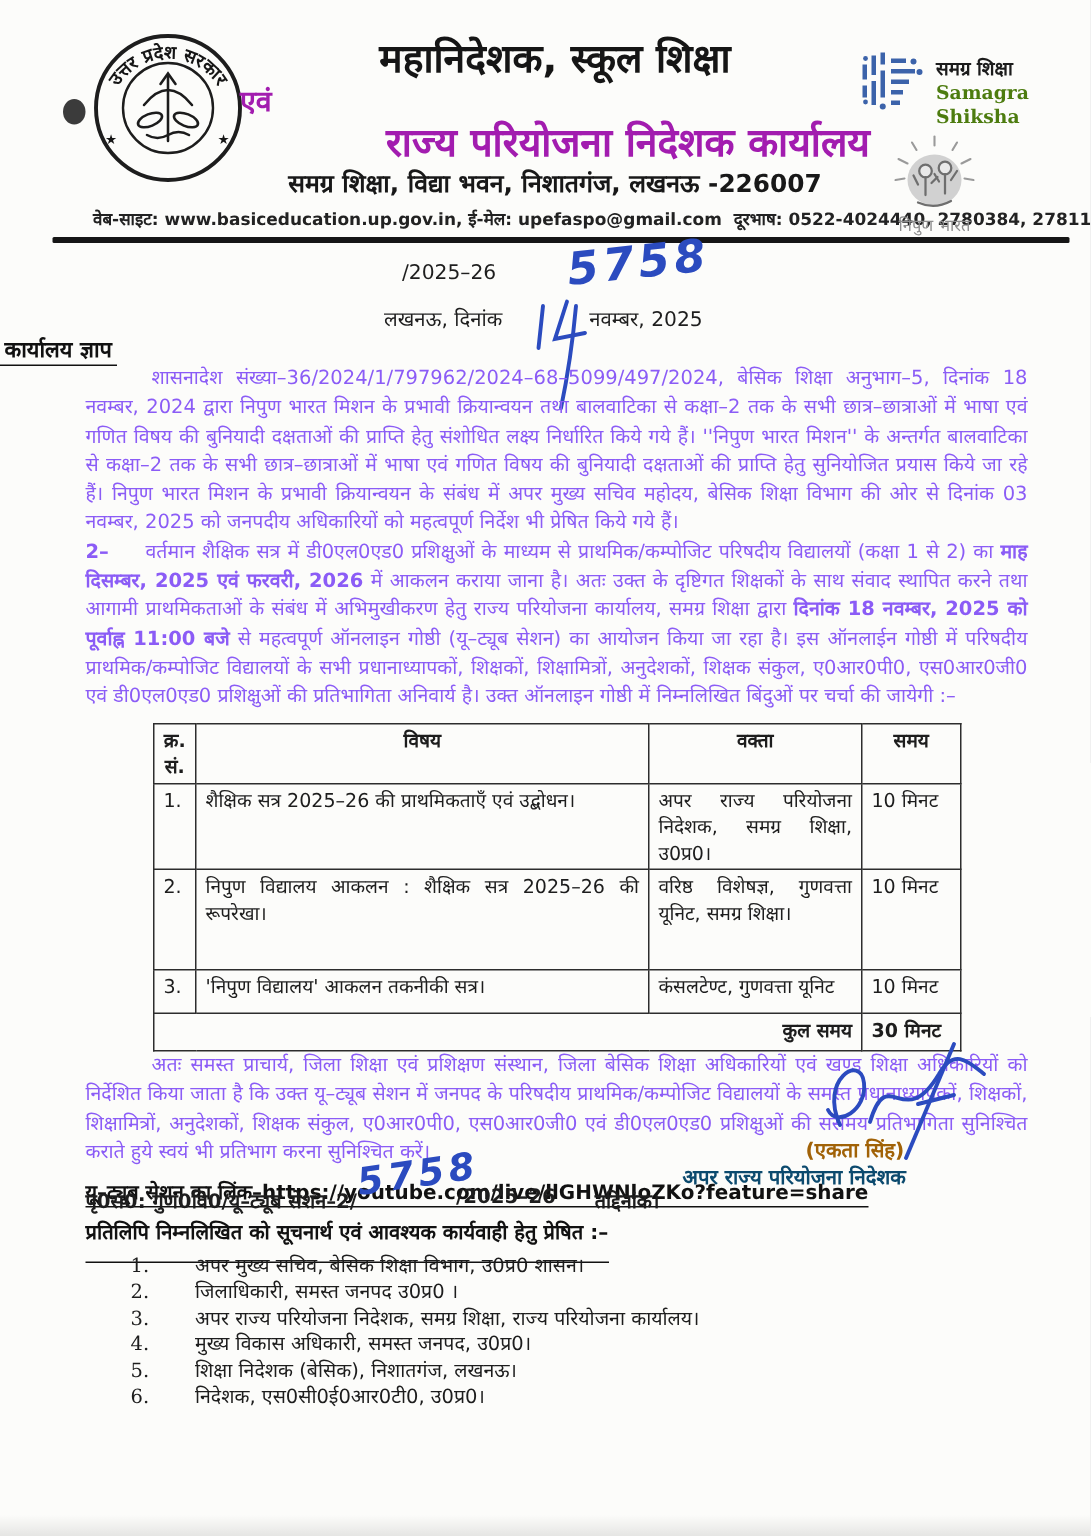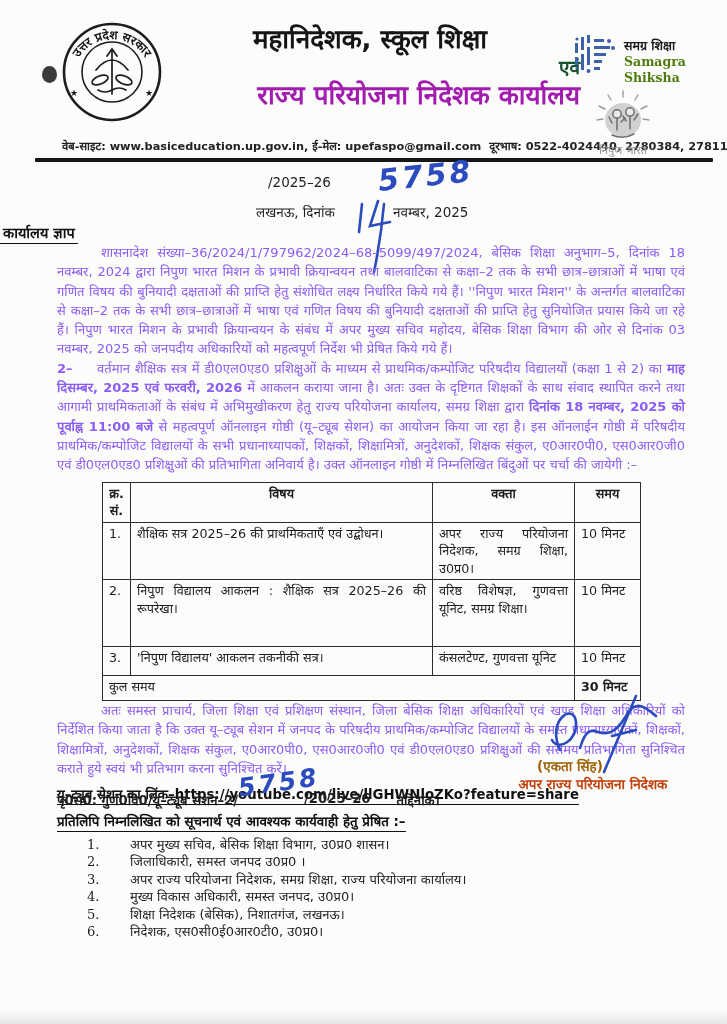--- a/index.html
+++ b/index.html
@@ -2,21 +2,21 @@
 <html><head>
 <meta charset="utf-8">
 <style>
   html,body{margin:0;padding:0;background:#e8e8e8}
   .page{position:relative;width:727px;height:1024px;margin:0 auto;background:#fcfcfa;
         font-family:"DejaVu Sans","Liberation Sans",sans-serif;color:#1e1e1e;overflow:hidden}
   
   .emblem{position:absolute;left:60px;top:16px;width:104px;height:112px}
   .punch{position:absolute;left:42px;top:66px;width:15px;height:17px;border-radius:50%;background:#3b3b3b}
   .t1{position:absolute;left:160px;top:20px;width:420px;text-align:center;font-size:26px;font-weight:bold;color:#151515}
-  .t2{position:absolute;left:160px;top:54px;width:420px;text-align:right;font-size:19px;font-weight:bold;color:#14532d}
+  .t2{position:absolute;left:160px;top:54px;width:420px;text-align:left;font-size:19px;font-weight:bold;color:#a21caf}
   .t3{position:absolute;left:160px;top:76px;width:420px;text-align:right;font-size:26px;font-weight:bold;color:#a21caf}
   .addr{position:absolute;left:130px;top:110px;width:480px;text-align:center;font-size:16.5px;font-weight:bold;color:#181818}
   .contact{position:absolute;left:62px;top:138px;width:520px;text-align:center;font-size:11.3px;font-weight:bold;color:#222;white-space:nowrap}
   .contact b{font-weight:bold}
   .logo-sam{position:absolute;left:573px;top:32px;width:46px;height:48px}
   .sam-txt{position:absolute;left:624px;top:38px;font-size:12.5px;font-weight:bold;color:#1c1c1c;line-height:16px}
   .sam-txt .en{font-family:"DejaVu Serif","Liberation Serif",serif;font-weight:bold;font-size:12.5px;color:#4d7c0f}
   .logo-nip{position:absolute;left:592px;top:88px;width:62px;height:56px}
   .nip-cap{position:absolute;left:586px;top:142px;width:74px;text-align:center;font-size:11px;color:#8d8d8d}
   .rule{position:absolute;left:35px;top:158px;width:678px;height:4px;background:#161616;border-radius:1px}
@@ -38,34 +38,34 @@
   .para1{text-indent:44px}
   .para2{margin-top:9px}
   .p2num{display:inline-block;width:40px;font-weight:bold}
   table.sched{margin:7px 0 0 45px;border-collapse:collapse;width:538px;table-layout:fixed}
   table.sched th,table.sched td{border:1.4px solid #2d2d2d;font-size:12.7px;padding:2px 6px;
        vertical-align:top;line-height:17.5px;color:#1d1d1d;overflow:hidden}
   table.sched th{font-weight:bold;text-align:center;height:34px}
   td.just{text-align:justify}
   tr.r1 td{height:40px} tr.r2 td{height:62px} tr.r3 td{height:24px}
   tr.trow td{height:20px}
-  .tot-label{text-align:left;font-weight:400}
+  .tot-label{text-align:right;font-weight:700}
   .tot-time{font-weight:600}
   .para3{margin-top:8px;text-indent:44px}
   .linkline{margin-top:7px;font-size:13.3px;font-weight:bold;color:#111}
   .linkline span{display:inline-block;border-bottom:1.8px solid #111;padding-bottom:1px}
   
   .sig-svg{position:absolute;left:538px;top:690px;width:140px;height:88px}
   .sig-name{position:absolute;left:490px;top:757px;width:160px;text-align:center;font-size:13.5px;font-weight:600;color:#a16207}
-  .sig-desg{position:absolute;left:478px;top:775px;width:230px;text-align:center;font-size:13.5px;font-weight:600;color:#c2410c}
+  .sig-desg{position:absolute;left:455px;top:775px;width:230px;font-size:13.5px;font-weight:600;color:#0c4a6e}
   .endline{position:absolute;left:57px;top:791px;font-size:13.2px;display:flex;font-weight:600}
   .endline .gap1{display:inline-block;width:66px}
   .endline .gap2{display:inline-block;width:26px}
   .copies-h{position:absolute;left:57px;top:812px;font-size:13.4px;font-weight:bold;color:#111}
-  .copies-h span{display:inline-block;border-bottom:1.6px solid #111;padding-bottom:1px}
+  .copies-h span{display:inline-block;border-bottom:1.6px solid #111;padding-bottom:11px}
   .copies{position:absolute;left:57px;top:836px;width:620px;font-size:13px}
   .copy{display:flex;line-height:17.4px;color:#1d1d1d}
   .copy .n{width:73px;padding-left:30px;box-sizing:border-box;flex:none;font-family:"DejaVu Serif","Liberation Serif",serif}
   .scan-edge{position:absolute;left:0;right:0;bottom:0;height:14px;background:linear-gradient(180deg,rgba(0,0,0,0),rgba(0,0,0,0.09))}
 </style>
 </head>
 <body>
 
 <div class="page">
 
@@ -88,20 +88,21 @@
       <path d="M 36,50 Q 52,30 68,50"></path>
       <ellipse cx="40" cy="60" rx="8.5" ry="4" transform="rotate(-22 40 60)"></ellipse>
       <ellipse cx="64" cy="60" rx="8.5" ry="4" transform="rotate(22 64 60)"></ellipse>
       <path d="M 38,70 q 7,4 14,0 q 7,-4 14,0"></path>
     </g>
   </svg>
 
   <div class="t1">महानिदेशक, स्कूल शिक्षा</div>
   <div class="t2">एवं</div>
   <div class="t3">राज्य परियोजना निदेशक कार्यालय</div>
+  <div class="addr">समग्र शिक्षा, विद्या भवन, निशातगंज, लखनऊ -226007</div>
   <div class="contact">
     <b>वेब-साइट:</b>
     <span>www.basiceducation.up.gov.in,</span>
     <b>ई-मेल:</b>
     <span>upefaspo@gmail.com</span>
     &nbsp;<b>दूरभाष:</b>
     <span>0522-4024440, 2780384, 2781128</span>
   </div>
 
   <svg class="logo-sam" viewBox="0 0 46 46">

